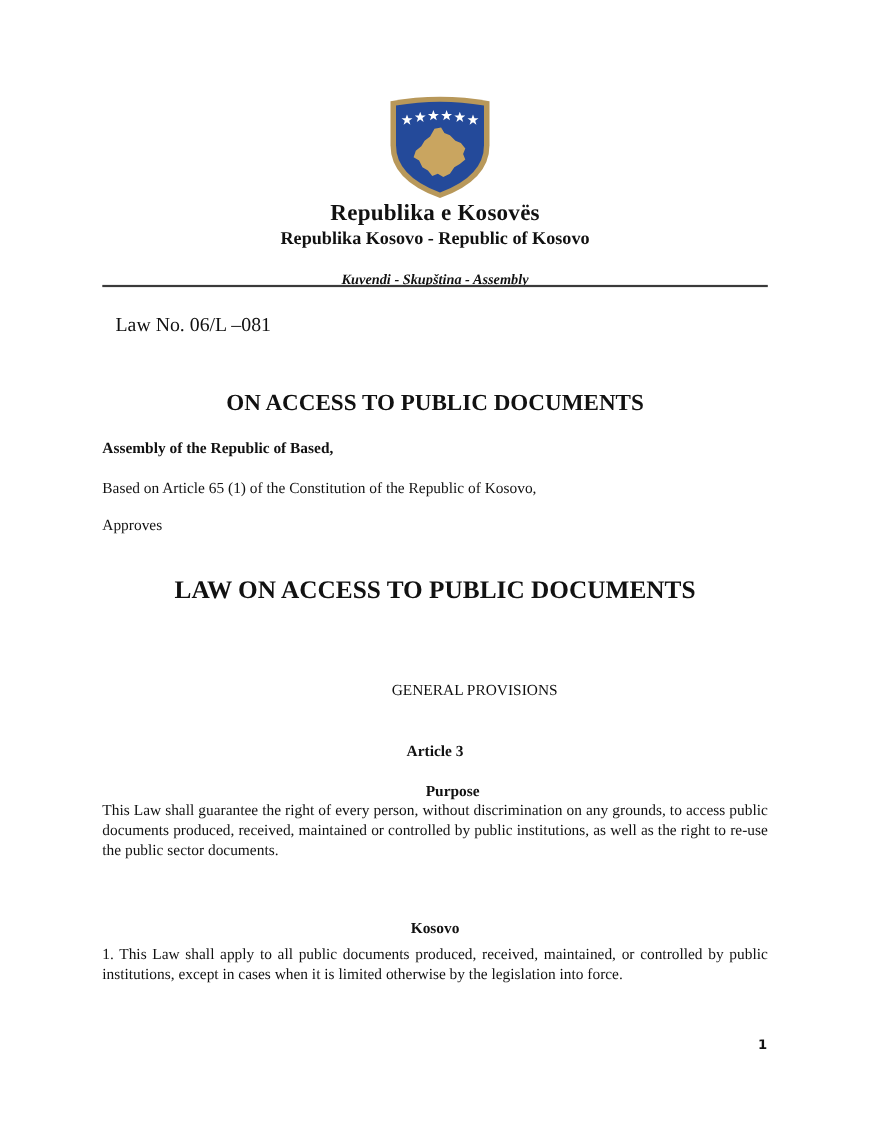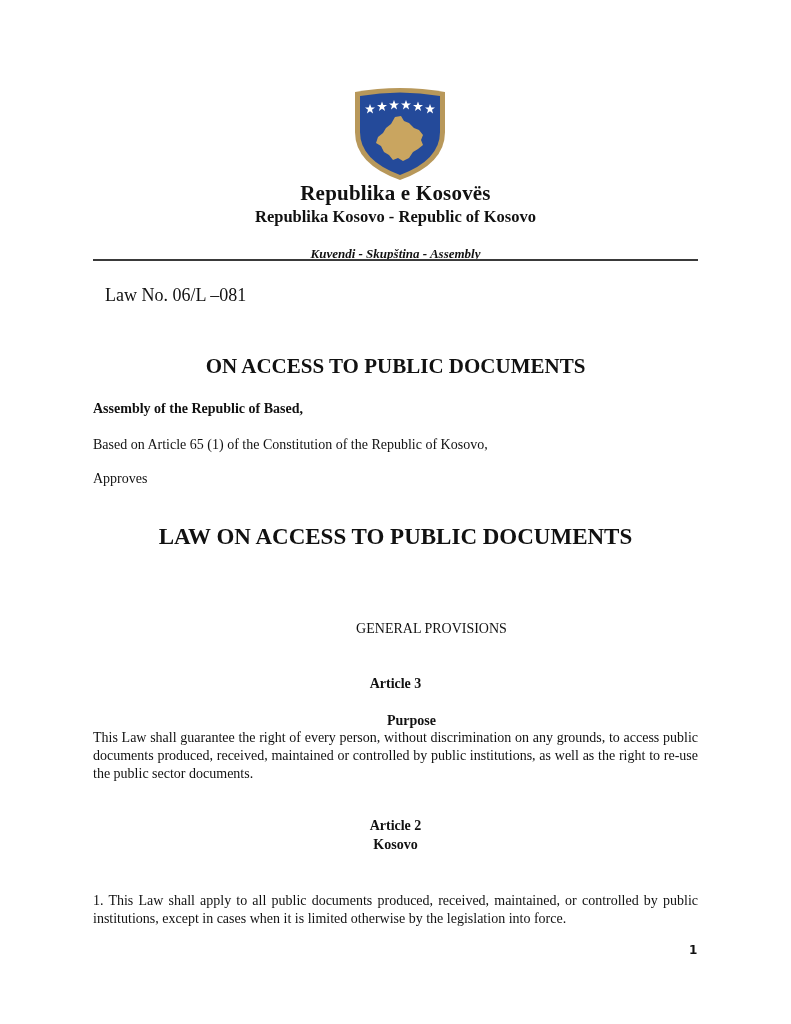--- a/index.html
+++ b/index.html
@@ -58,18 +58,17 @@
   <div class="abs serif para" style="top:470px;">Approves</div>
 
   <div class="abs center serif title2">LAW ON ACCESS TO PUBLIC DOCUMENTS</div>
 
   <div class="abs center serif chapter-sub">GENERAL PROVISIONS</div>
 
   <div class="abs center serif art-head" style="top:675px;">Article 3</div>
   <div class="abs center serif art-head" style="top:712px;padding-left:16px;">Purpose</div>
   <div class="abs serif para justify" style="top:729px;">This Law shall guarantee the right of every person, without discrimination on any grounds, to access public documents produced, received, maintained or controlled by public institutions, as well as the right to re-use the public sector documents.</div>
 
-  <div class="abs center serif art-head" style="top:817px;">Article 2</div>
   <div class="abs center serif art-head" style="top:836px;">Kosovo</div>
-  <div class="abs serif para justify" style="top:892px;">1. This Law shall apply to all public documents produced, received, maintained, or controlled by public institutions, except in cases when it is limited otherwise by the legislation into force.</div>
+  <div class="abs serif para justify" style="top:860px;">1. This Law shall apply to all public documents produced, received, maintained, or controlled by public institutions, except in cases when it is limited otherwise by the legislation into force.</div>
 
   <div class="abs page-num">1</div>
 </div>
 
 </body></html>

